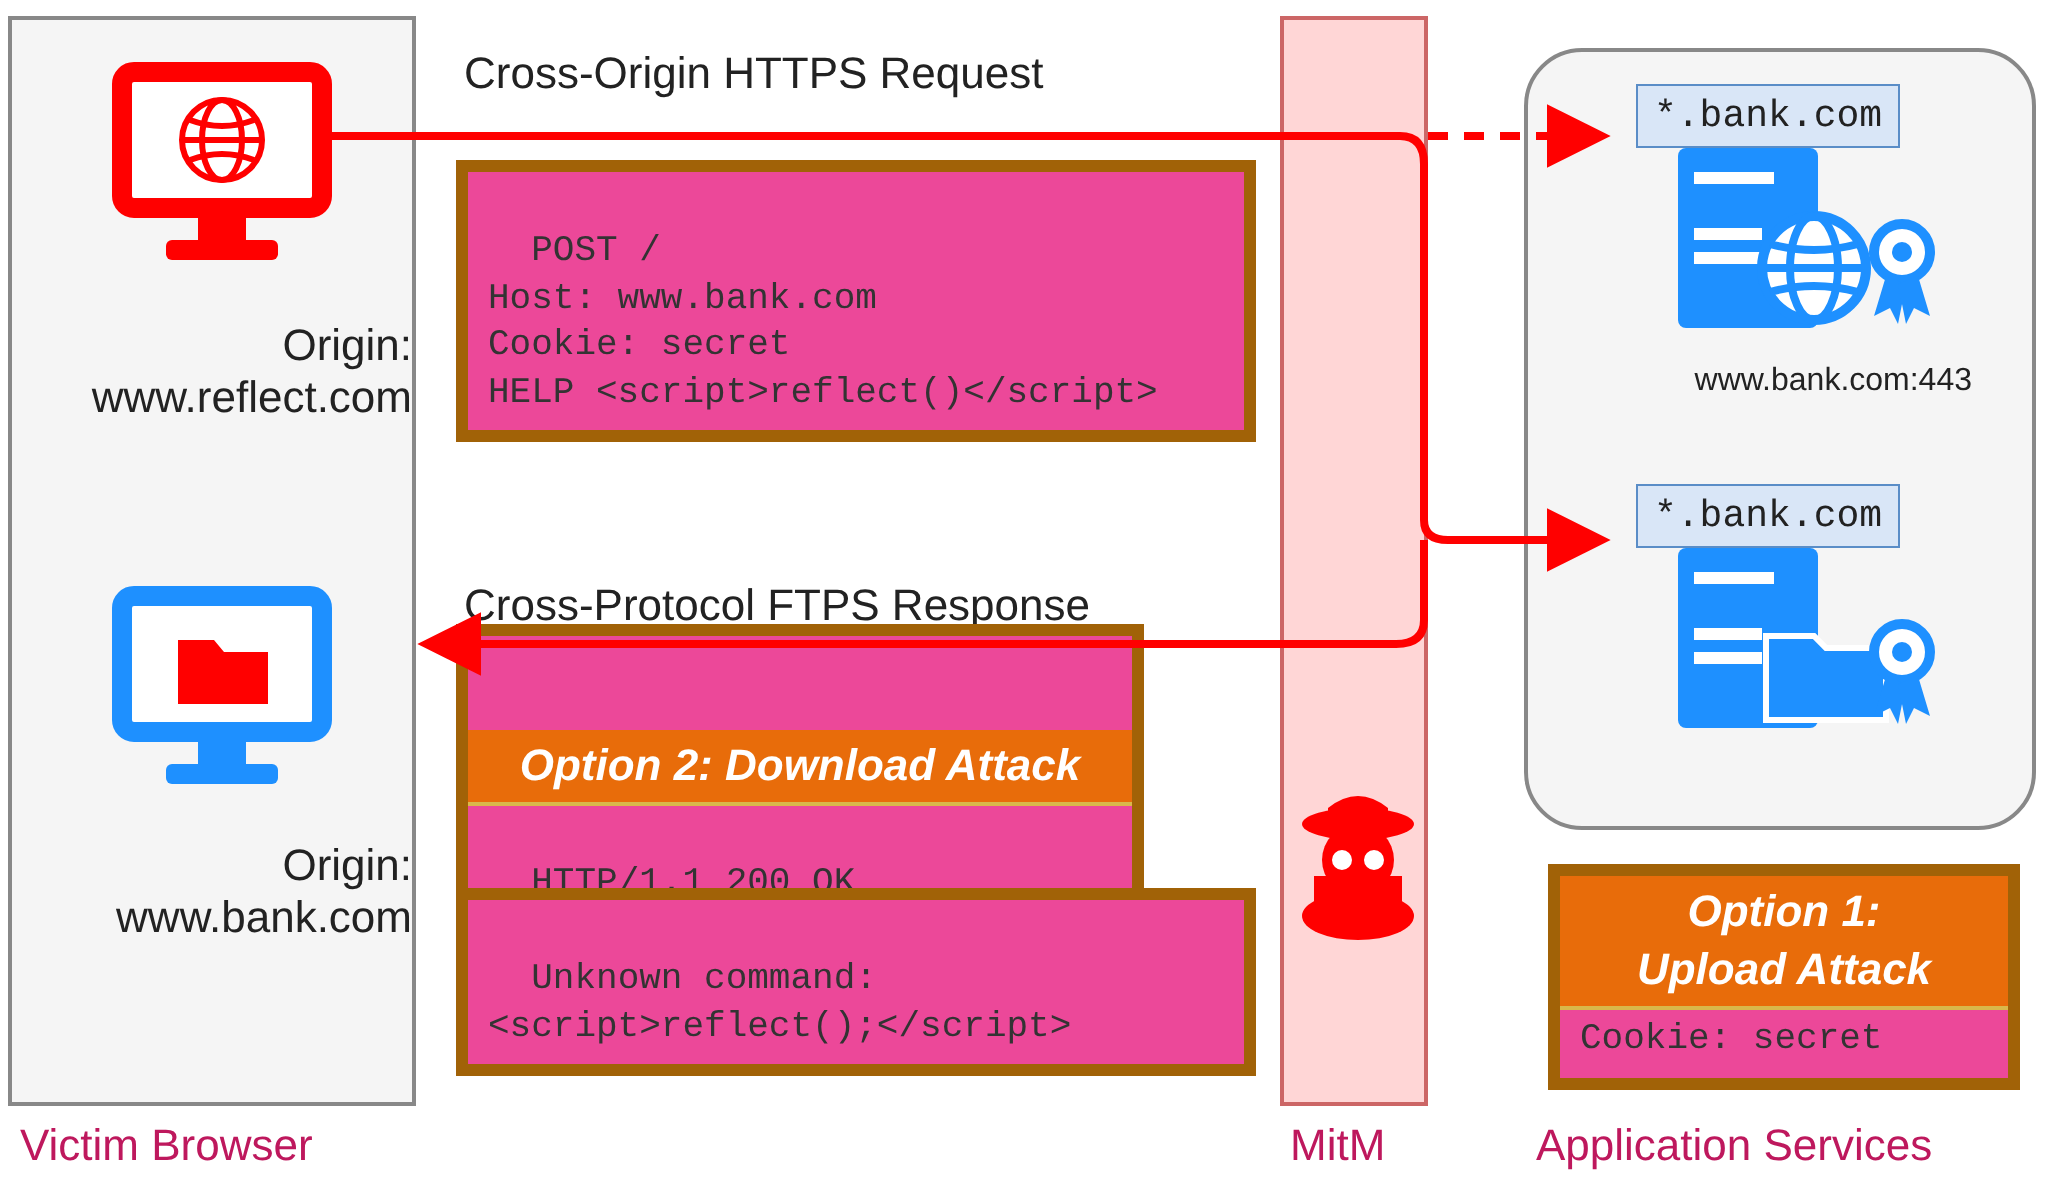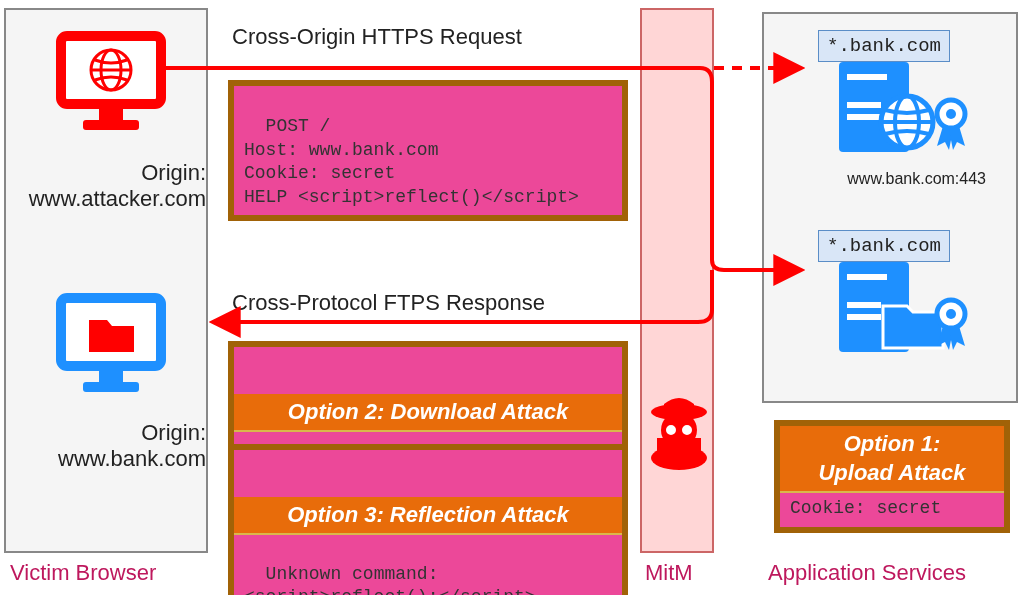--- a/index.html
+++ b/index.html
@@ -85,21 +85,21 @@
     <rect x="32" y="92" width="56" height="10" rx="3" fill="#f00"></rect>
 
     <circle cx="60" cy="42" r="20" fill="none" stroke="#f00" stroke-width="3"></circle>
     <ellipse cx="60" cy="42" rx="10" ry="20" fill="none" stroke="#f00" stroke-width="3"></ellipse>
     <line x1="40" y1="42" x2="80" y2="42" stroke="#f00" stroke-width="3"></line>
     <path d="M44 32 Q60 38 76 32" fill="none" stroke="#f00" stroke-width="3"></path>
     <path d="M44 52 Q60 46 76 52" fill="none" stroke="#f00" stroke-width="3"></path>
   </svg>
   <div class="origin-text" style="position:absolute; left:0; right:0; top:150px;">
     <span>Origin:</span><br>
-    <span>www.attacker.com</span>
+    <span>www.reflect.com</span>
   </div>
 
   <svg style="left:45px; top:280px;" width="120" height="110" viewBox="0 0 120 110">
     <rect x="10" y="8" width="100" height="68" rx="6" fill="#fff" stroke="#1e90ff" stroke-width="10"></rect>
     <rect x="48" y="78" width="24" height="14" fill="#1e90ff"></rect>
     <rect x="32" y="92" width="56" height="10" rx="3" fill="#1e90ff"></rect>
 
     <path d="M38 30 h18 l5 6 h22 v26 h-45 z" fill="#f00"></path>
   </svg>
   <div class="origin-text" style="position:absolute; left:0; right:0; top:410px;">
@@ -117,21 +117,21 @@
     <ellipse cx="33" cy="22" rx="28" ry="8" fill="#f00"></ellipse>
     <path d="M18 14 Q33 2 48 14 L48 22 Q33 14 18 22 Z" fill="#f00"></path>
     <circle cx="25" cy="40" r="6" fill="#fff"></circle>
     <circle cx="41" cy="40" r="6" fill="#fff"></circle>
     <circle cx="25" cy="40" r="6" fill="none" stroke="#f00" stroke-width="2"></circle>
     <circle cx="41" cy="40" r="6" fill="none" stroke="#f00" stroke-width="2"></circle>
   </svg>
 </div>
 <div class="panel-label" style="left:645px; top:560px;">MitM</div>
 
-<div class="panel" style="left:762px; top:12px; width:256px; height:391px;">
+<div class="panel" style="left:762px; top:24px; width:256px; height:391px;border-radius:29px;">
 
   <svg style="left:55px; top:38px;" width="150" height="110" viewBox="0 0 150 110">
     <rect x="20" y="10" width="70" height="90" rx="4" fill="#1e90ff"></rect>
     <rect x="28" y="22" width="40" height="6" fill="#fff"></rect>
     <rect x="28" y="50" width="34" height="6" fill="#fff"></rect>
     <rect x="28" y="62" width="34" height="6" fill="#fff"></rect>
 
     <circle cx="88" cy="70" r="26" fill="#fff" stroke="#1e90ff" stroke-width="5"></circle>
     <ellipse cx="88" cy="70" rx="12" ry="26" fill="none" stroke="#1e90ff" stroke-width="4"></ellipse>
     <line x1="62" y1="70" x2="114" y2="70" stroke="#1e90ff" stroke-width="4"></line>
@@ -173,28 +173,27 @@
 
 <div class="code-box" style="left:228px; top:80px; width:400px;">
   <span>POST /
 Host: www.bank.com
 Cookie: secret
 HELP &lt;script&gt;reflect()&lt;/script&gt;</span>
 </div>
 
 <div class="label-text" style="left:232px; top:290px;">Cross-Protocol FTPS Response</div>
 
-<div class="code-box" style="left:228px; top:341px; width:400px;">
+<div class="code-box" style="left:228px; top:312px; width:344px;">
   <div class="option-header">Option 2: Download Attack</div>
   <span>HTTP/1.1 200 OK
 &lt;script&gt;stored()&lt;/script&gt;</span>
 </div>
 
 <div class="code-box" style="left:228px; top:444px; width:400px;">
-  <div class="option-header">Option 3: Reflection Attack</div>
   <span>Unknown command:
 &lt;script&gt;reflect();&lt;/script&gt;</span>
 </div>
 
 <svg style="left:0; top:0;" width="1024" height="595">
   <defs>
     <marker id="arrow-red" viewBox="0 0 12 12" refX="10" refY="6" markerWidth="8" markerHeight="8" orient="auto">
       <path d="M0,0 L12,6 L0,12 z" fill="#f00"></path>
     </marker>
   </defs>

